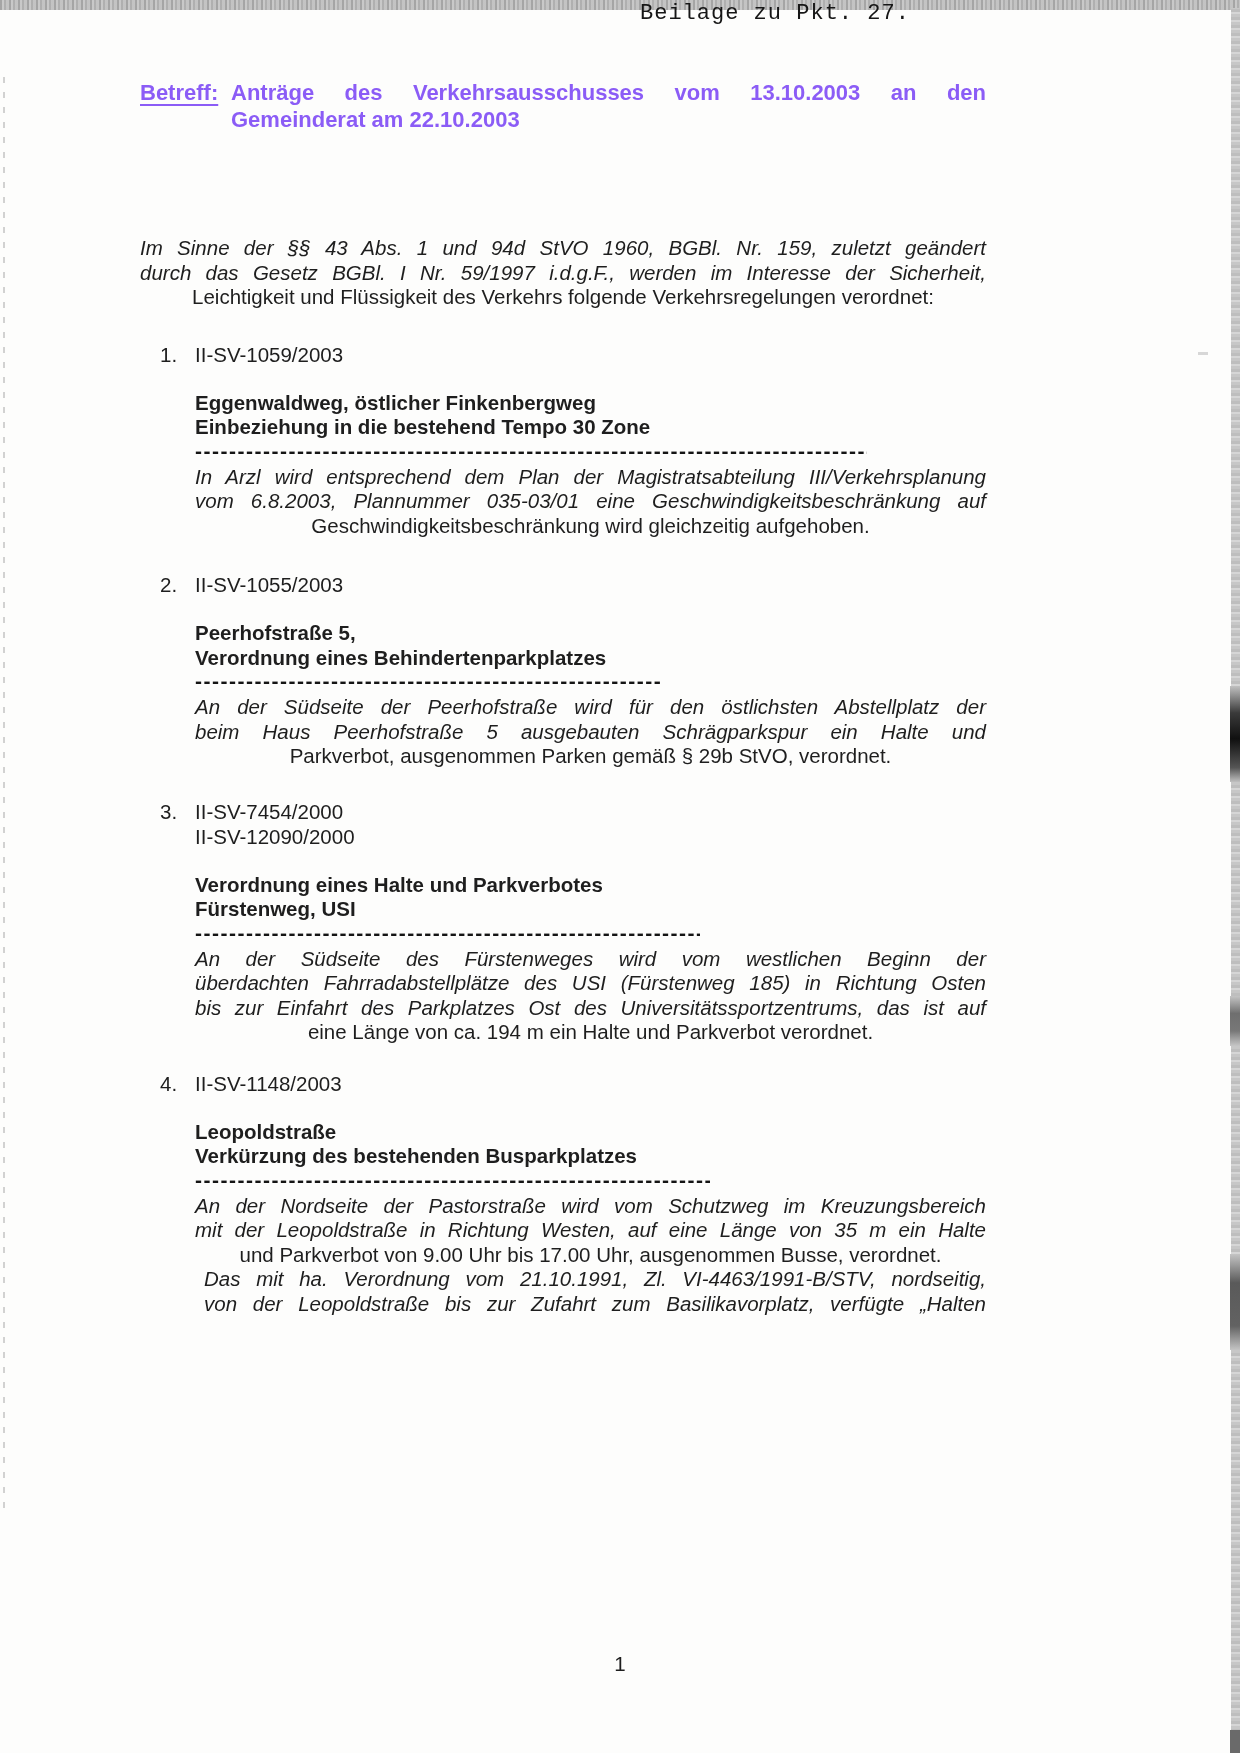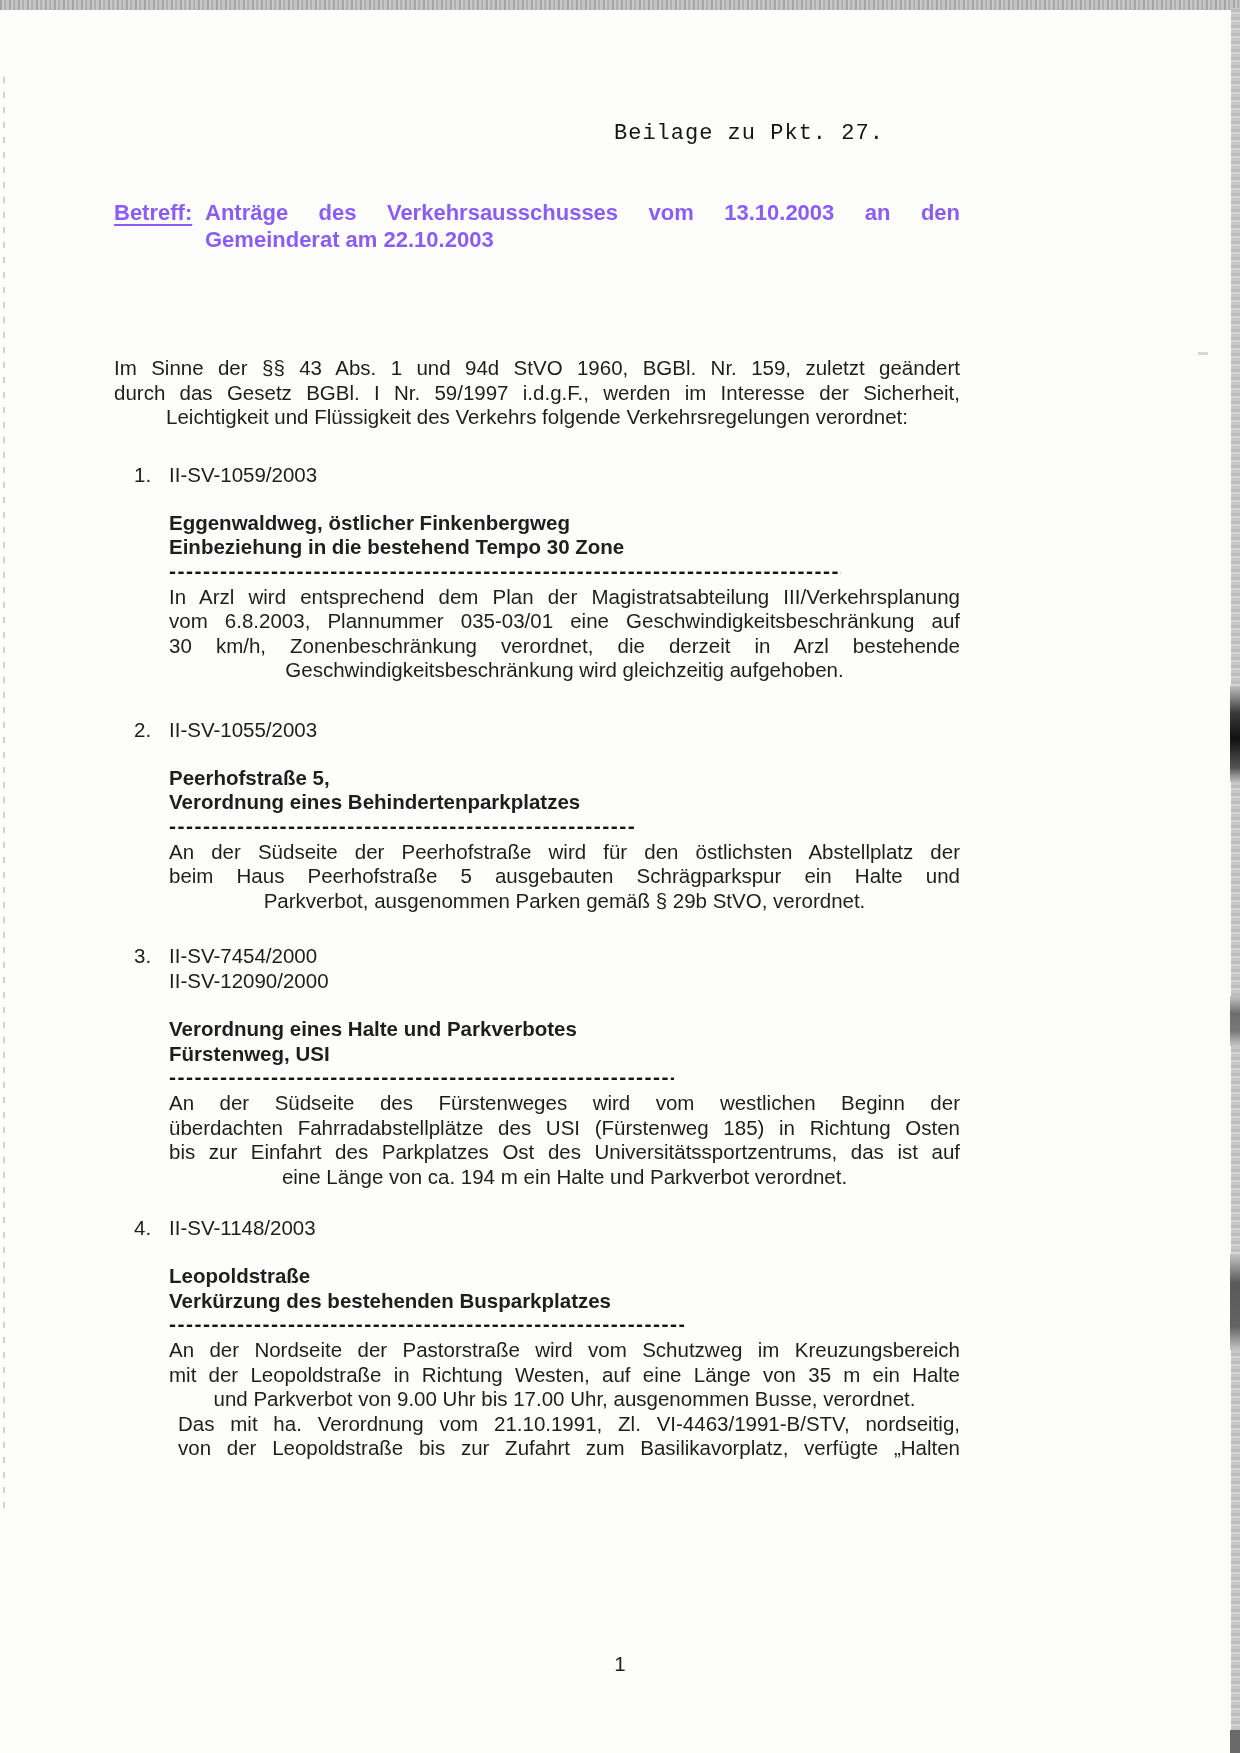--- a/index.html
+++ b/index.html
@@ -30,38 +30,38 @@
   .scan-right-dark4 { position:absolute; right:0; width:10px; top:1730px; height:23px;
     background:#6a6a6a; }
   .scan-left {
     position:absolute; left:3px; top:68px; width:2px; height:1440px;
     background:repeating-linear-gradient(0deg, #bfbfbf 0 6px, transparent 6px 15px);
     opacity:.7;
   }
   .scan-speck { position:absolute; left:1198px; top:352px; width:10px; height:3px; background:#d7d7d7; }
 
   
-  .content { position:absolute; left:114px; top:0; width:846px; padding-top:120px; }
+  .content { position:absolute; left:140px; top:0; width:846px; }
 
   .tag {
     margin-left:500px;
     font-family:"Liberation Mono", monospace;
     font-size:22px; line-height:27px; letter-spacing:1px; white-space:nowrap;
     color:#161616;
   }
 
   .subject { position:relative; margin-top:52px; padding-left:91px;
     font-weight:bold; font-size:22px; line-height:27px; color:#8b5cf6; }
   .subject .label { position:absolute; left:0; top:0;
     text-decoration:underline; text-decoration-thickness:2px; text-underline-offset:4px; }
   .subject .l1 { text-align:justify; text-align-last:justify; }
 
   .intro { margin-top:103px; font-size:20.5px; line-height:24.5px; }
 
-  .jl { text-align:justify; text-align-last:justify; }
+  .jl { text-align:justify; text-align-last:justify;font-style:italic; }
   .ll { text-align:center; }
 
   .item-head { display:flex; font-size:20.5px; line-height:25px; }
   .num  { width:35px; margin-left:20px; flex:none; }
   .block { margin-left:55px; width:791px; margin-top:24px;
     font-size:20.5px; line-height:24.5px; }
   .title { font-weight:bold; }
   .divider {
     font-weight:bold; font-size:21px; letter-spacing:1.5px;
     line-height:15px; height:15px; overflow:hidden; white-space:nowrap;
@@ -115,21 +115,20 @@
           <div>II-SV-1059/2003</div>
           <div></div>
         </div>
       </div>
       <div class="block">
         <div class="title">Eggenwaldweg, östlicher Finkenbergweg</div>
         <div class="title">Einbeziehung in die bestehend Tempo 30 Zone</div>
         <div class="divider d1">--------------------------------------------------------------------------------------------------------------</div>
         <div class="jl">In Arzl wird entsprechend dem Plan der Magistratsabteilung III/Verkehrsplanung</div>
         <div class="jl">vom 6.8.2003, Plannummer 035-03/01 eine Geschwindigkeitsbeschränkung auf</div>
-        <div class="jl">30 km/h, Zonenbeschränkung verordnet, die derzeit in Arzl bestehende</div>
         <div class="ll">Geschwindigkeitsbeschränkung wird gleichzeitig aufgehoben.</div>
       </div>
     </section>
 
     <section class="item m-item2">
       <div class="item-head">
         <div class="num">2.</div>
         <div class="ids">
           <div>II-SV-1055/2003</div>
           <div></div>

